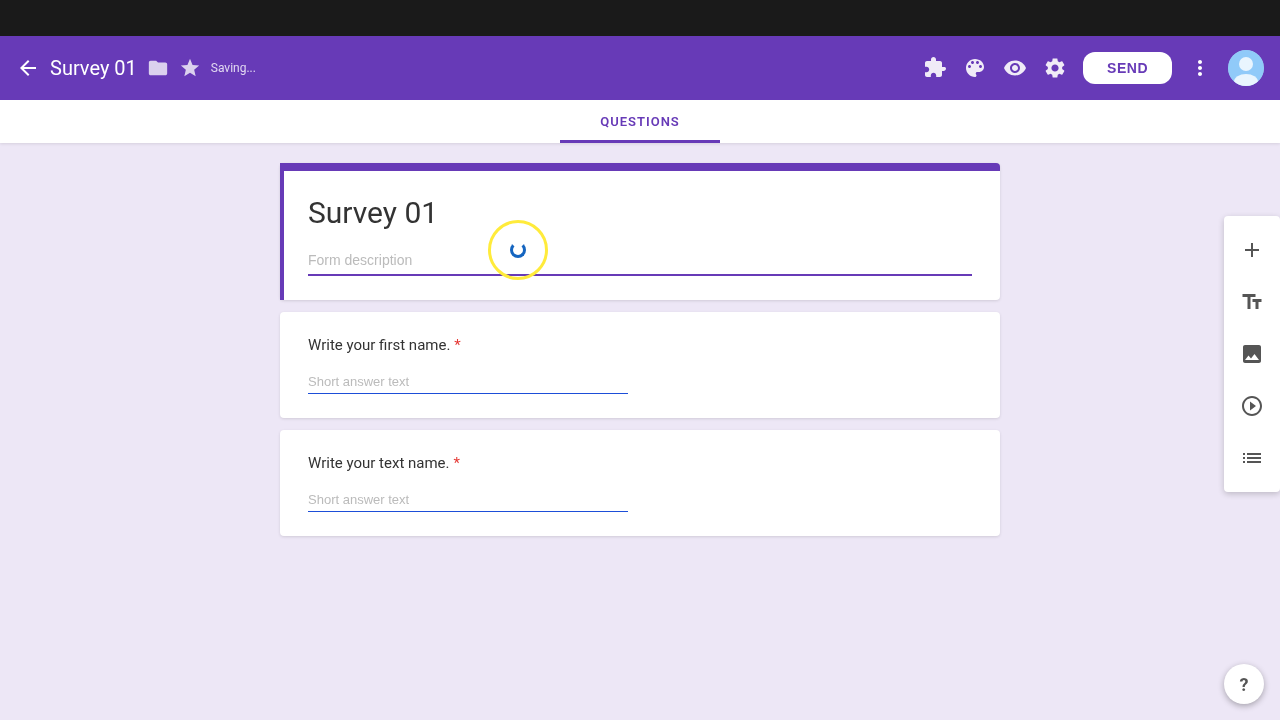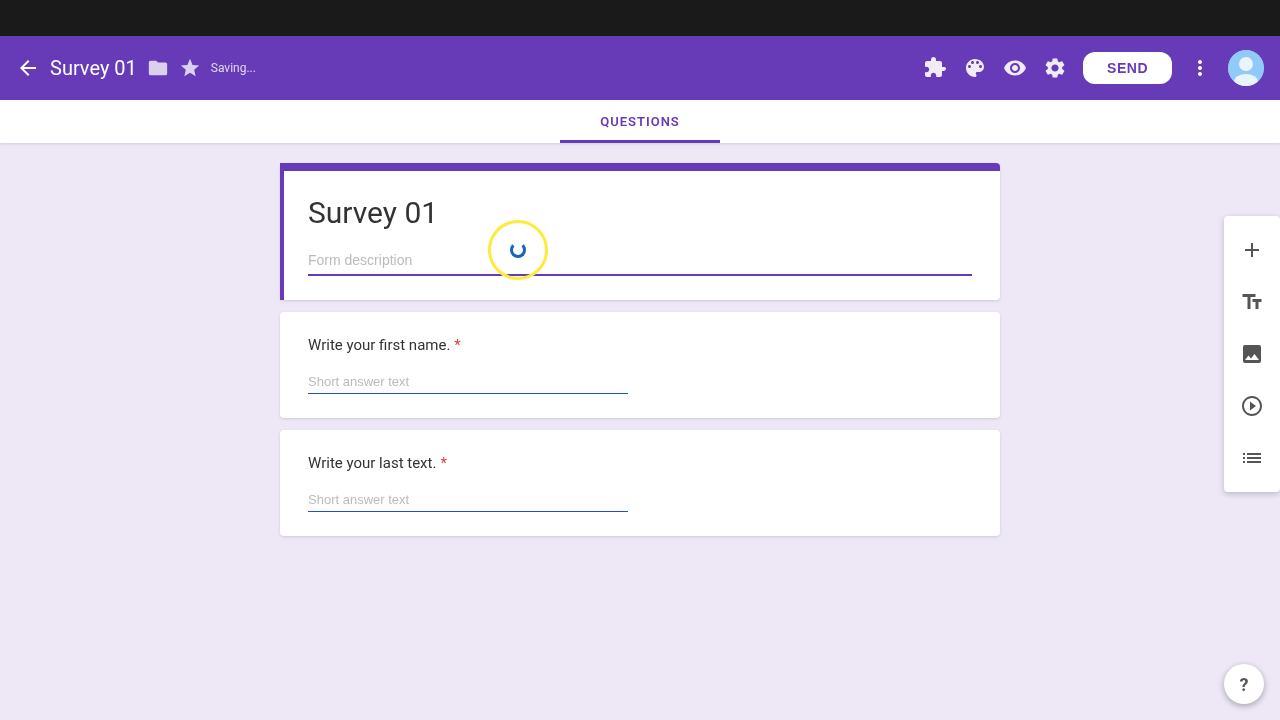--- a/index.html
+++ b/index.html
@@ -404,21 +404,21 @@
       <div class="question-card">
         <div class="question-label">
           <span>Write your first name.</span>
           <span class="required-star"> *</span>
         </div>
         <input class="answer-input" type="text" placeholder="Short answer text" style="">
       </div>
 
       <div class="question-card">
         <div class="question-label">
-          <span>Write your last text.</span>
+          <span>Write your text name.</span>
           <span class="required-star"> *</span>
         </div>
         <input class="answer-input" type="text" placeholder="Short answer text" style="">
       </div>
     </div>
   </div>
 
   <div class="right-toolbar">
     <div class="toolbar-btn">
       <svg width="24" height="24" viewBox="0 0 24 24" fill="#555">

